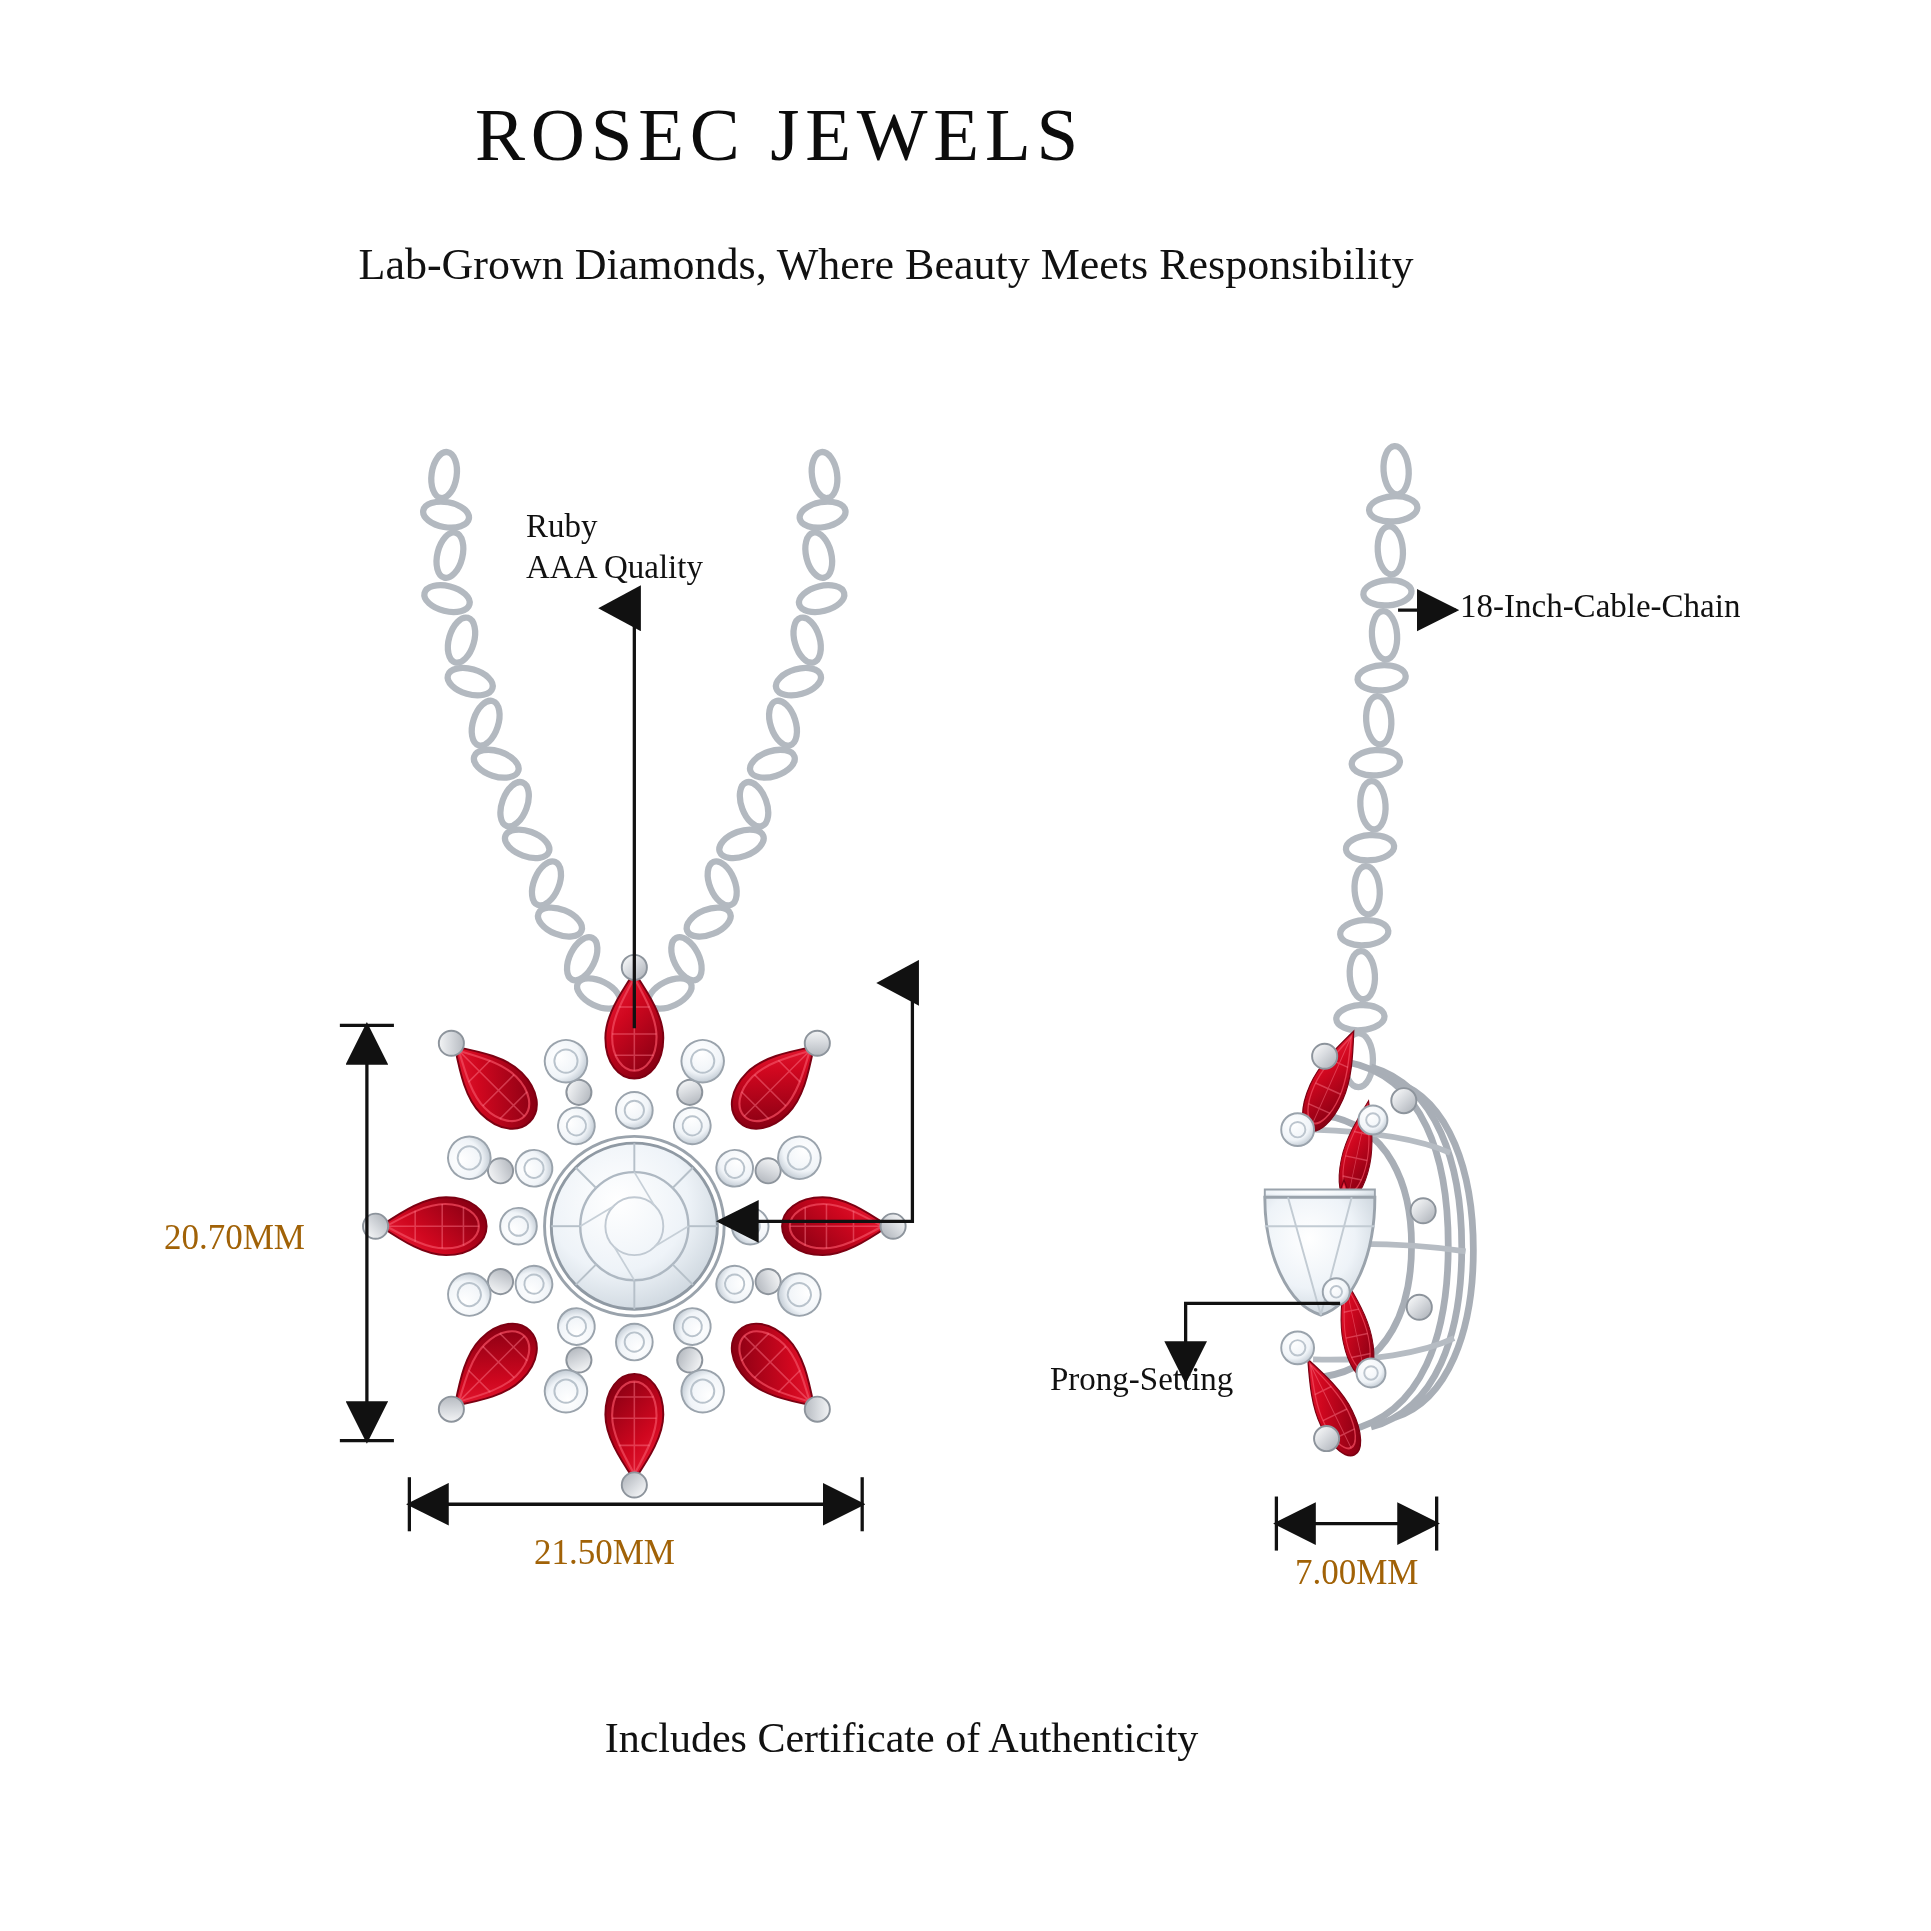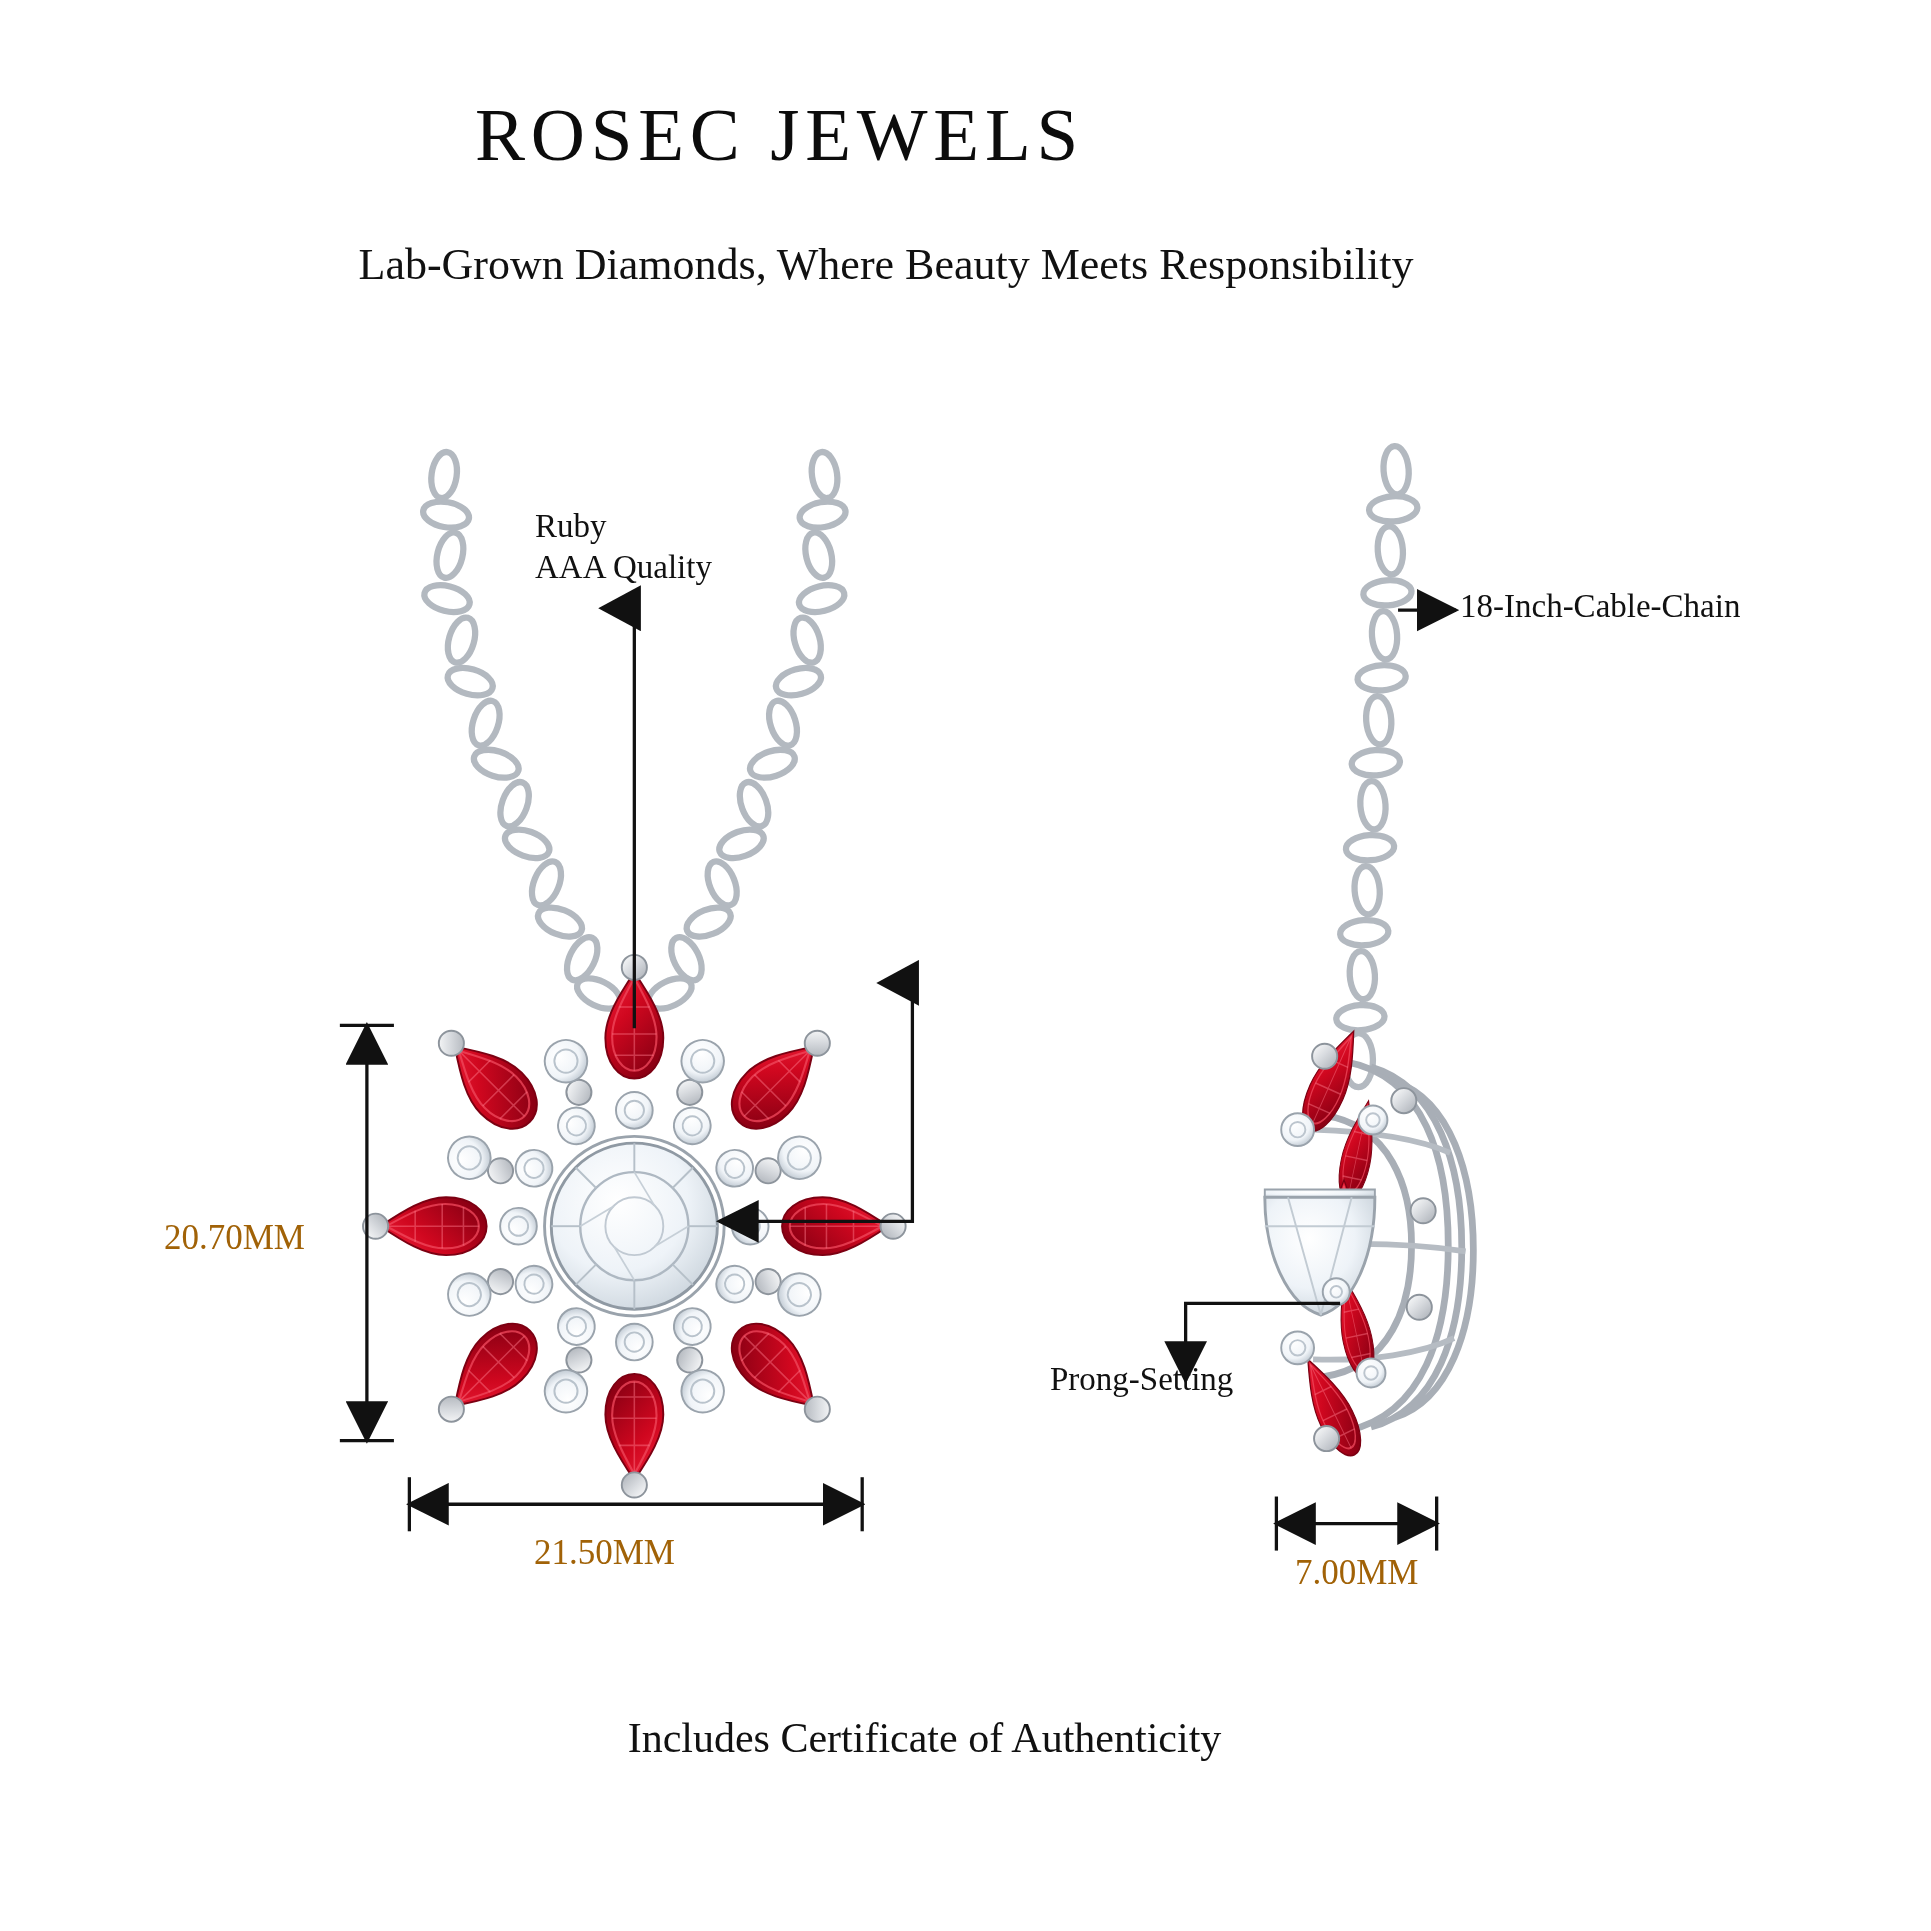--- a/index.html
+++ b/index.html
@@ -41,21 +41,20 @@
     color: #111111;
   }
   .footer-note {
     position: absolute;
     top: 1714px;
     left: 0;
     width: 1803px;
     text-align: center;
     font-size: 42px;
     color: #111111;
-    padding-left: 23px;
   }
   .callout {
     position: absolute;
     font-size: 33px;
     line-height: 1.24;
     color: #111111;
     white-space: pre-line;
   }
   .dim-label {
     position: absolute;
@@ -480,21 +479,21 @@
       <line x1="1488" y1="1550" x2="1488" y2="1606"></line>
     </g>
     <g stroke="#111111" stroke-width="3.4" fill="none">
 
       <line x1="1448" y1="632" x2="1508" y2="632" marker-end="url(#arrowEnd)"></line>
 
       <path d="M1388,1350 L1228,1350 L1228,1430" marker-end="url(#arrowEnd)"></path>
     </g>
   </svg>
 
-  <div class="callout" style="left:526px; top:506px;margin-left:9px;">Ruby
+  <div class="callout" style="left:526px; top:506px;">Ruby
 AAA Quality</div>
 
 
   <div class="callout" style="left:1460px; top:586px;">18-Inch-Cable-Chain</div>
 
   <div class="callout" style="left:1050px; top:1359px;">Prong-Setting</div>
 
   <div class="dim-label" style="left:164px; top:1218px;">20.70MM</div>
 
   <div class="dim-label" style="left:534px; top:1533px;">21.50MM</div>

